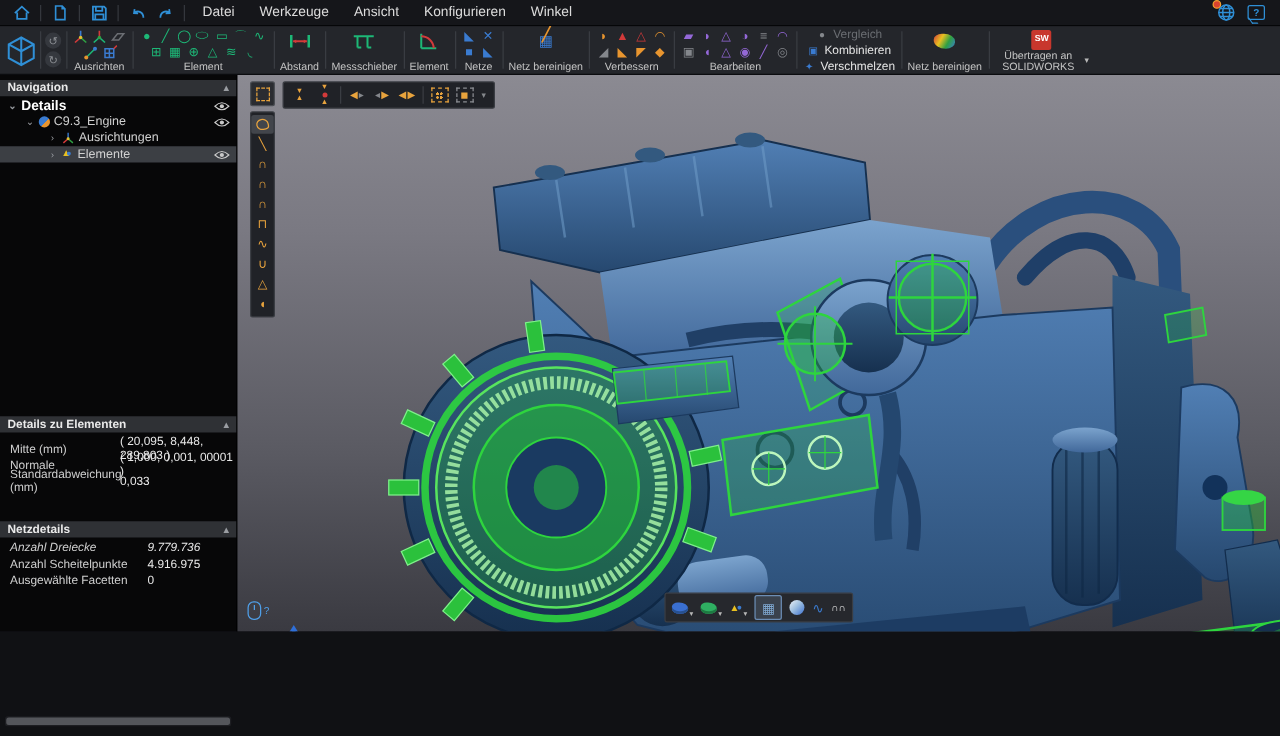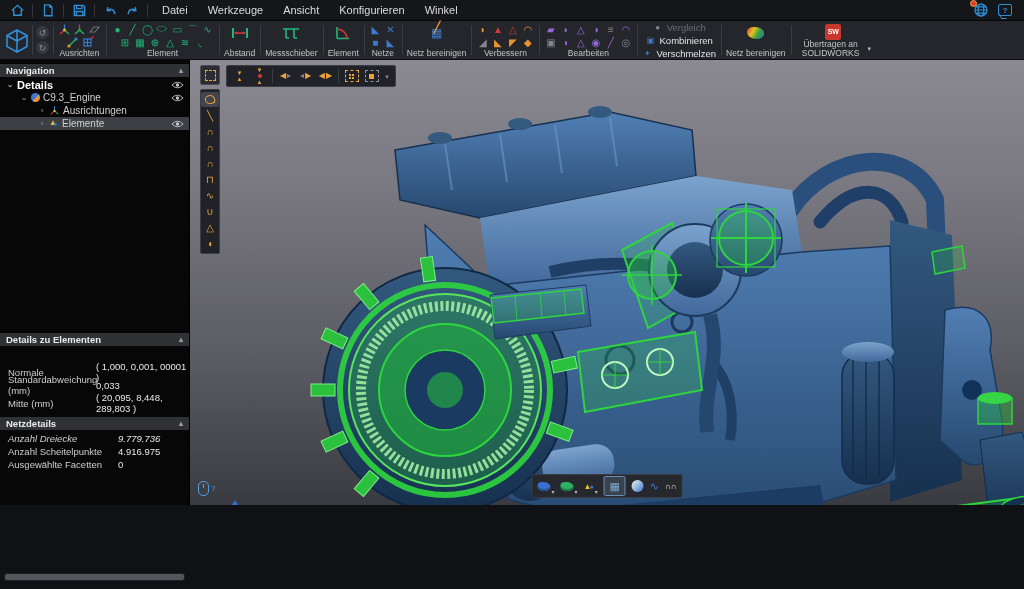--- a/index.html
+++ b/index.html
@@ -448,21 +448,21 @@
               <path d="M1 5 Q8 -2 15 5 Q8 12 1 5 Z" fill="none" stroke="#c9c9c9" stroke-width="1.1"></path>
               <circle cx="8" cy="5" r="2.1" fill="#c9c9c9"></circle>
             </svg>
         </span>
       </div>
 
       <div class="phead" style="top:273px;justify-content:space-between;">
         <span>Details zu Elementen</span>
         <span class="caret">▴</span>
       </div>
-      <div class="drow" style="top:288px;margin-top:44px;">
+      <div class="drow" style="top:288px;">
         <span>Mitte (mm)</span>
         <span class="val">( 20,095, 8,448, 289,803 )</span>
       </div>
       <div class="drow" style="top:301px;">
         <span>Normale</span>
         <span class="val">( 1,000, 0,001, 00001 )</span>
       </div>
       <div class="drow" style="top:314px;">
         <span>Standardabweichung (mm)</span>
         <span class="val">0,033</span>

